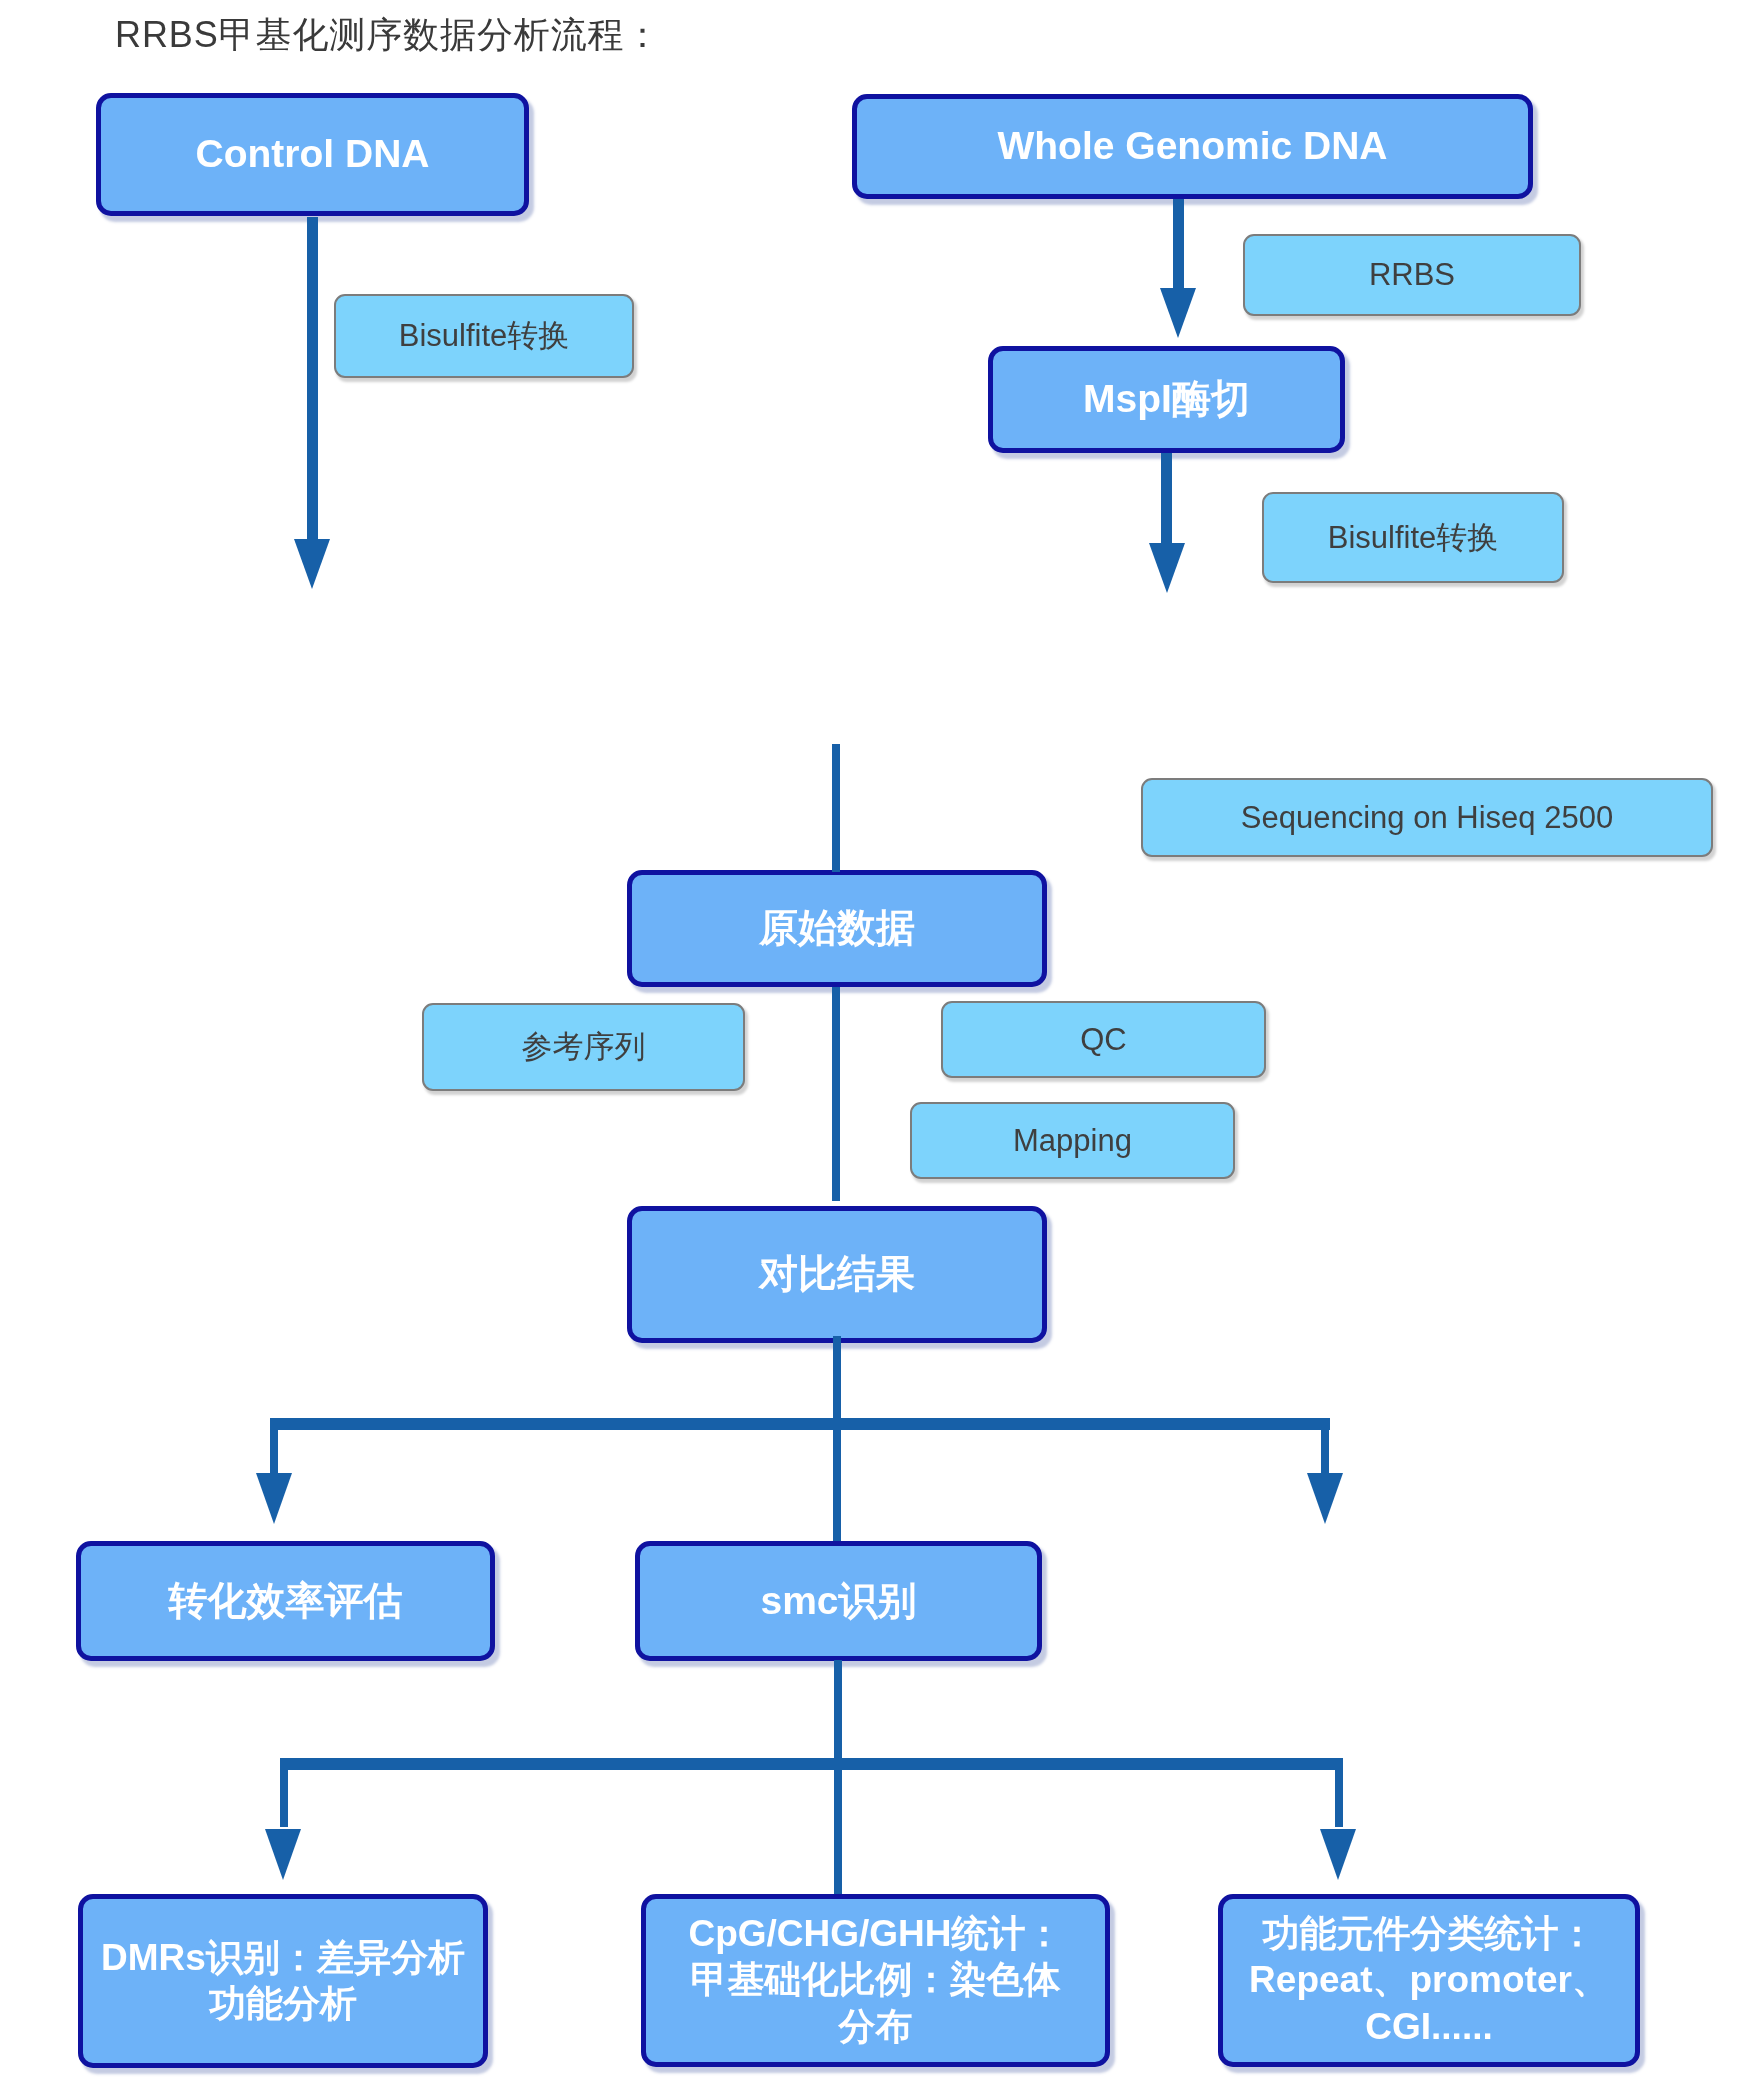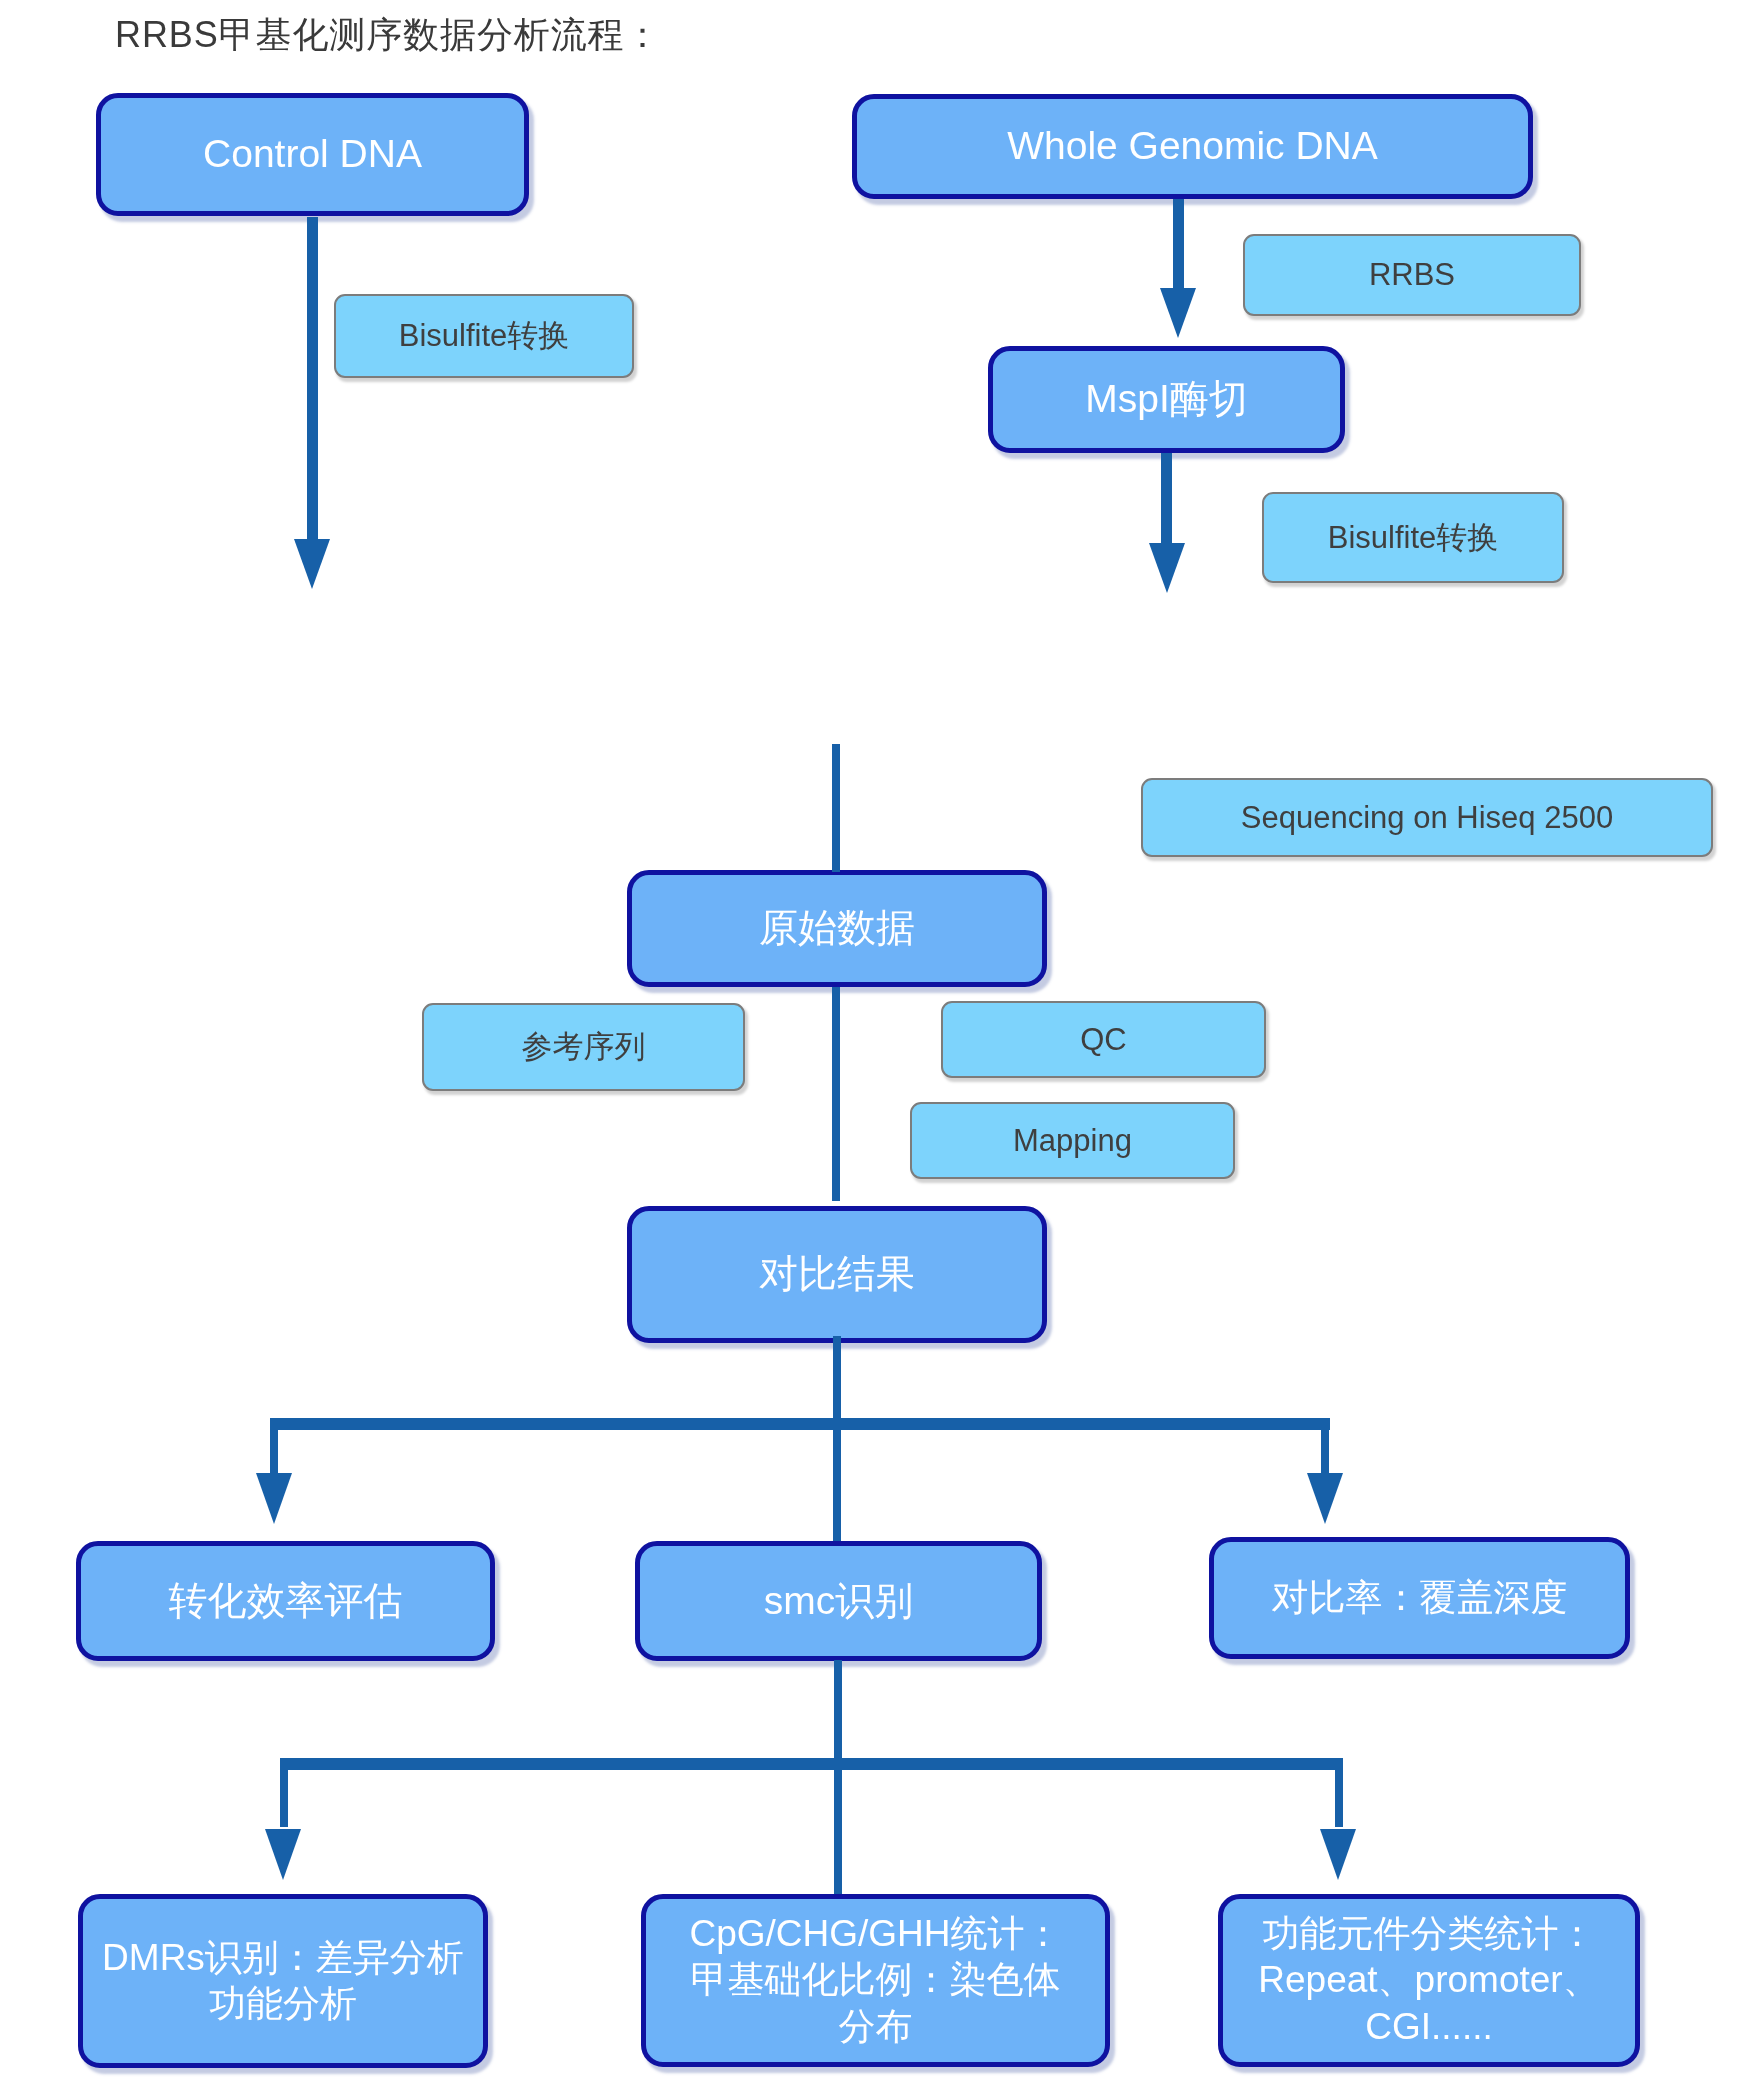--- a/index.html
+++ b/index.html
@@ -13,24 +13,25 @@
   #canvas{
     position:relative;width:1754px;height:2090px;background:#ffffff;overflow:hidden;
     font-family:"Liberation Sans","DejaVu Sans",sans-serif;
   }
   #title{
     position:absolute;left:115px;top:11px;font-size:36px;font-weight:500;color:#3a3a3a;
     letter-spacing:0.9px;
   }
   .node{
     position:absolute;box-sizing:border-box;
-    background:var(--node-fill);border:5.5px solid var(--node-border);border-radius:22px;
+    background:var(--node-fill);border:5.5px solid var(--node-border);border-radius:15px;
     color:#ffffff;display:flex;align-items:center;justify-content:center;text-align:center;
     font-size:39px;line-height:1.25;white-space:pre-line;
     box-shadow:4.6px 5.5px 2.7px rgba(125,140,190,.45);
+    font-weight:bold;
   }
   .tag{
     position:absolute;box-sizing:border-box;
     background:#7dd3fc;border:2.7px solid var(--tag-border);border-radius:11px;
     color:var(--tag-text);display:flex;align-items:center;justify-content:center;text-align:center;
     font-size:31px;box-shadow:2.7px 3.7px 2.7px rgba(0,0,0,.18);
   }
   .line{position:absolute;background:var(--connector);}
   .head{
     position:absolute;width:0;height:0;
@@ -87,21 +88,20 @@
 
   <div id="title">RRBS甲基化测序数据分析流程：</div>
 
   <div class="node" id="n-control">Control DNA</div>
   <div class="node" id="n-wgd">Whole Genomic DNA</div>
   <div class="node" id="n-mspi">MspI酶切</div>
   <div class="node" id="n-raw">原始数据</div>
   <div class="node" id="n-align">对比结果</div>
   <div class="node" id="n-conv">转化效率评估</div>
   <div class="node" id="n-smc">smc识别</div>
-  <div class="node" id="n-maprate">对比率：覆盖深度</div>
   <div class="node" id="n-dmrs">DMRs识别：差异分析
 功能分析</div>
   <div class="node" id="n-cpg">CpG/CHG/GHH统计：
 甲基础化比例：染色体
 分布</div>
   <div class="node" id="n-func">功能元件分类统计：
 Repeat、promoter、
 CGI......</div>
 
   <div class="tag" id="t-bis-left">Bisulfite转换</div>

